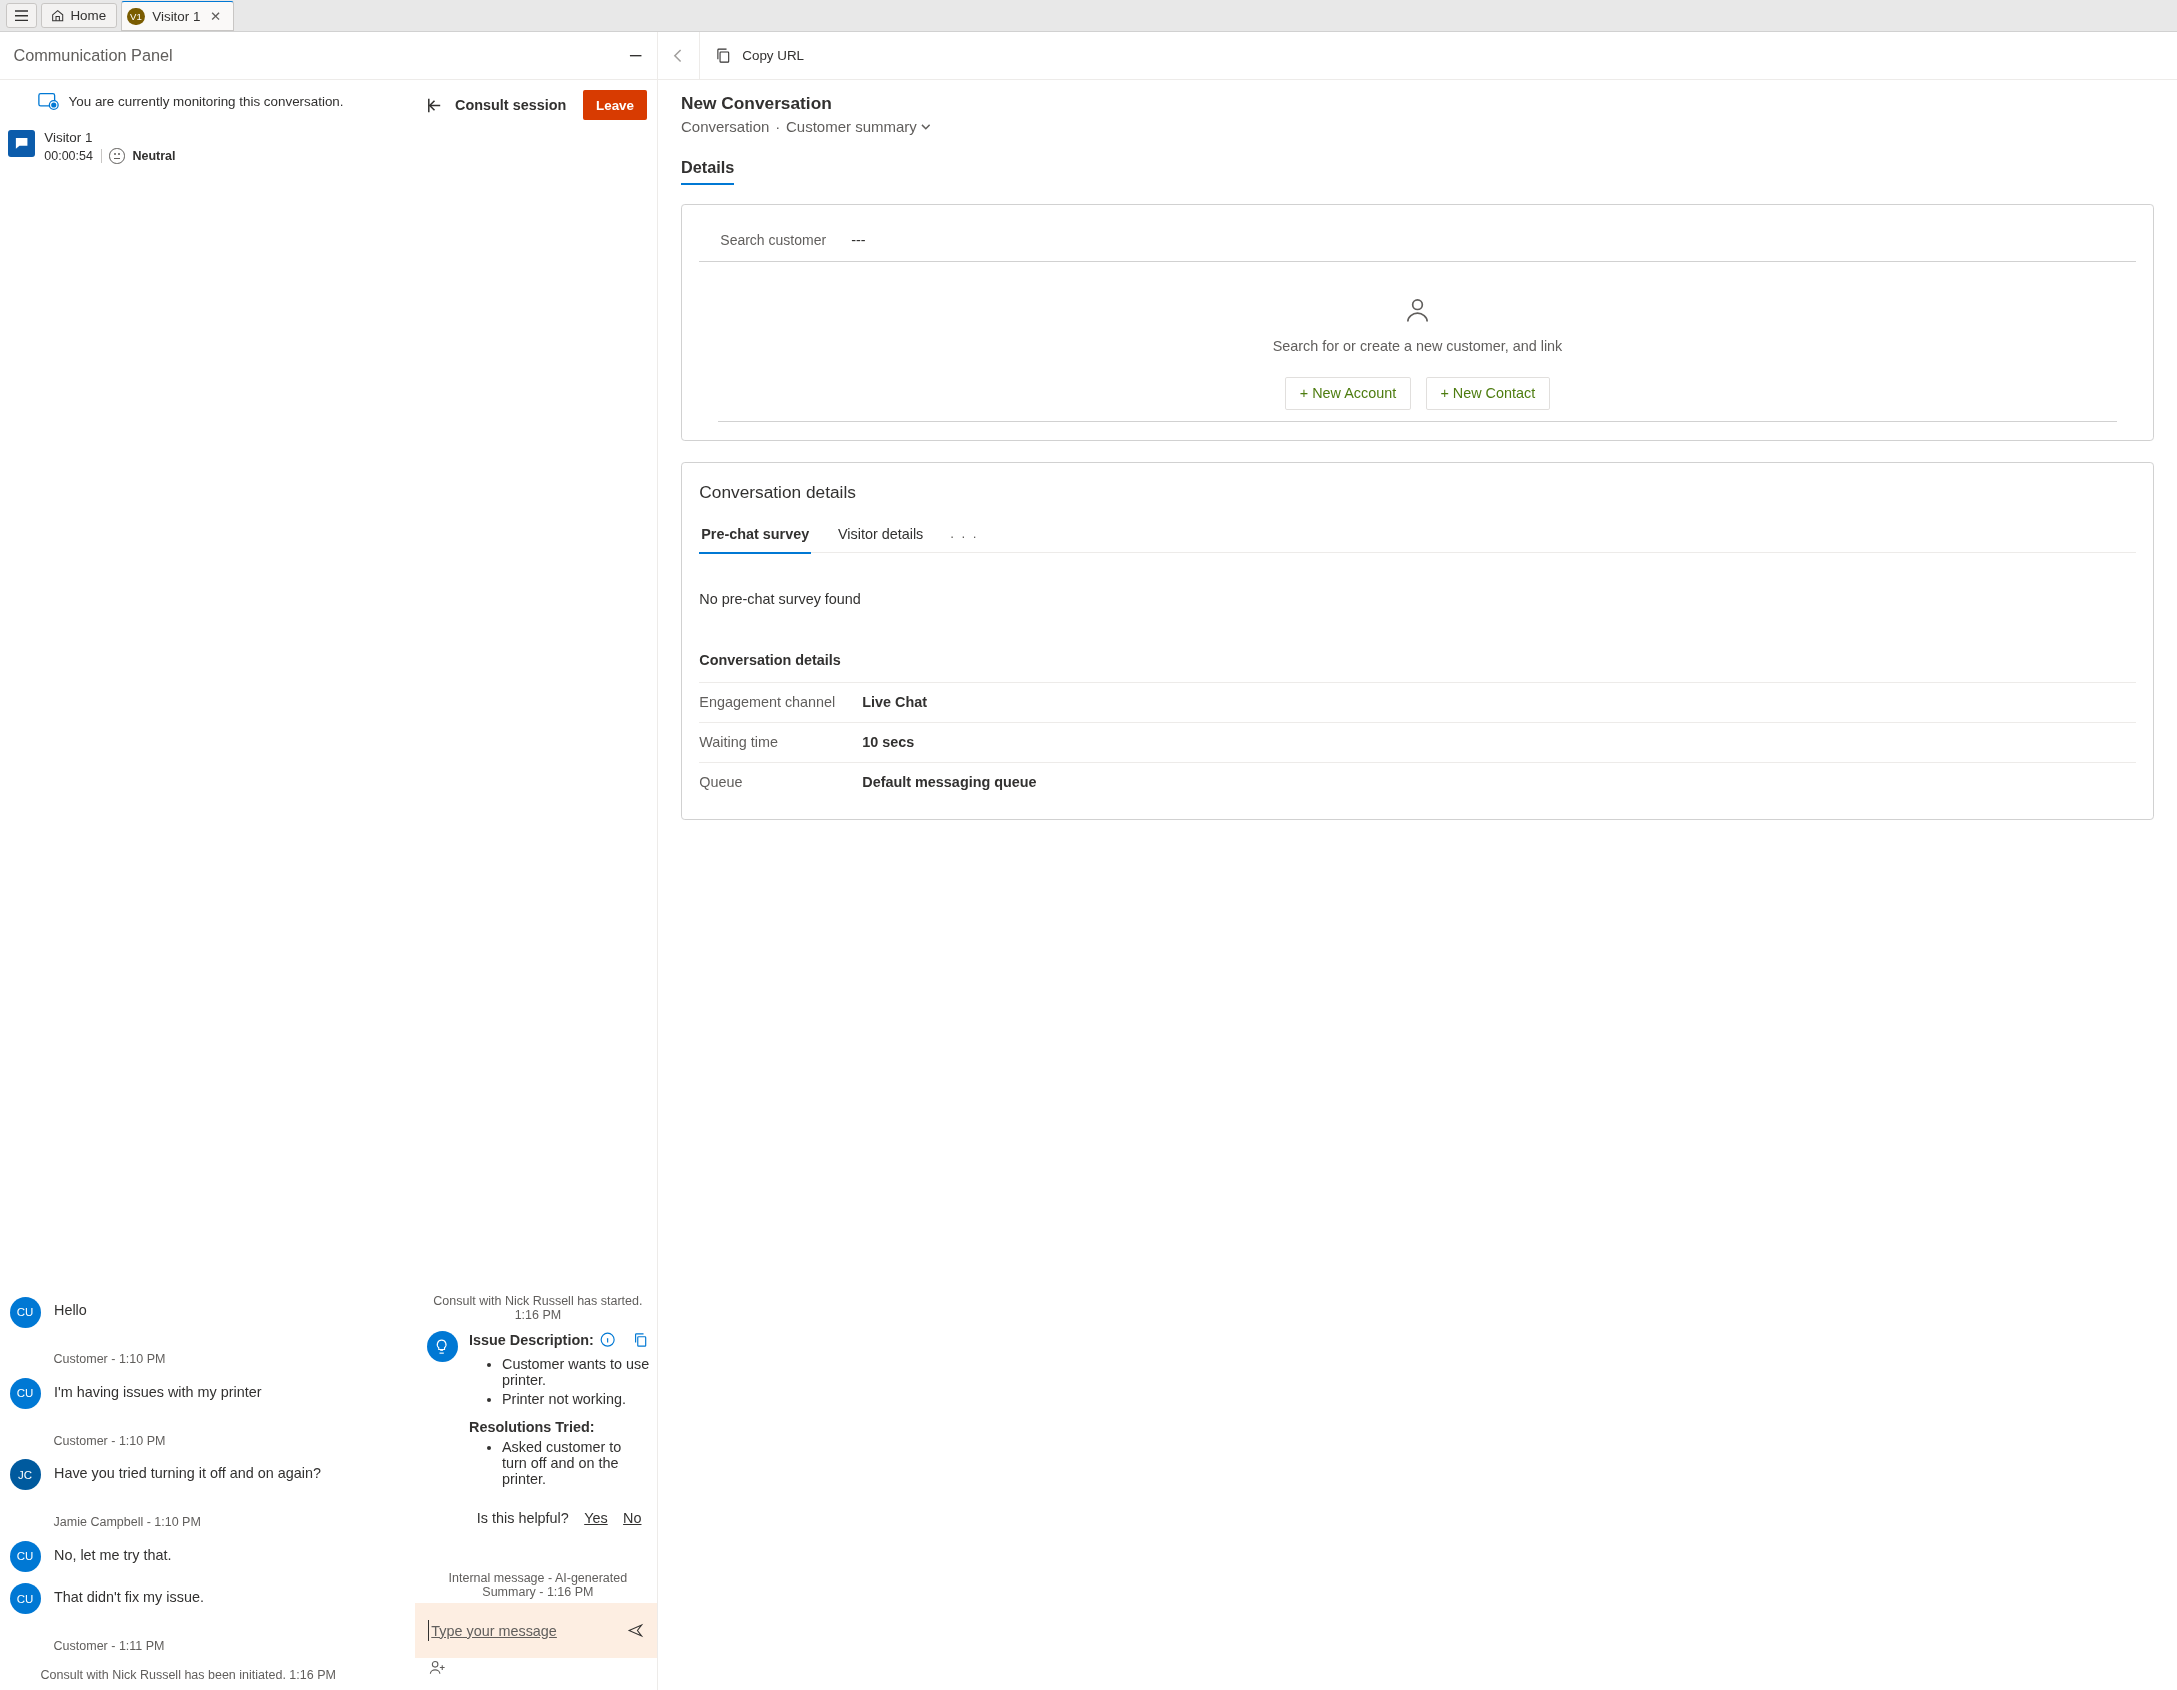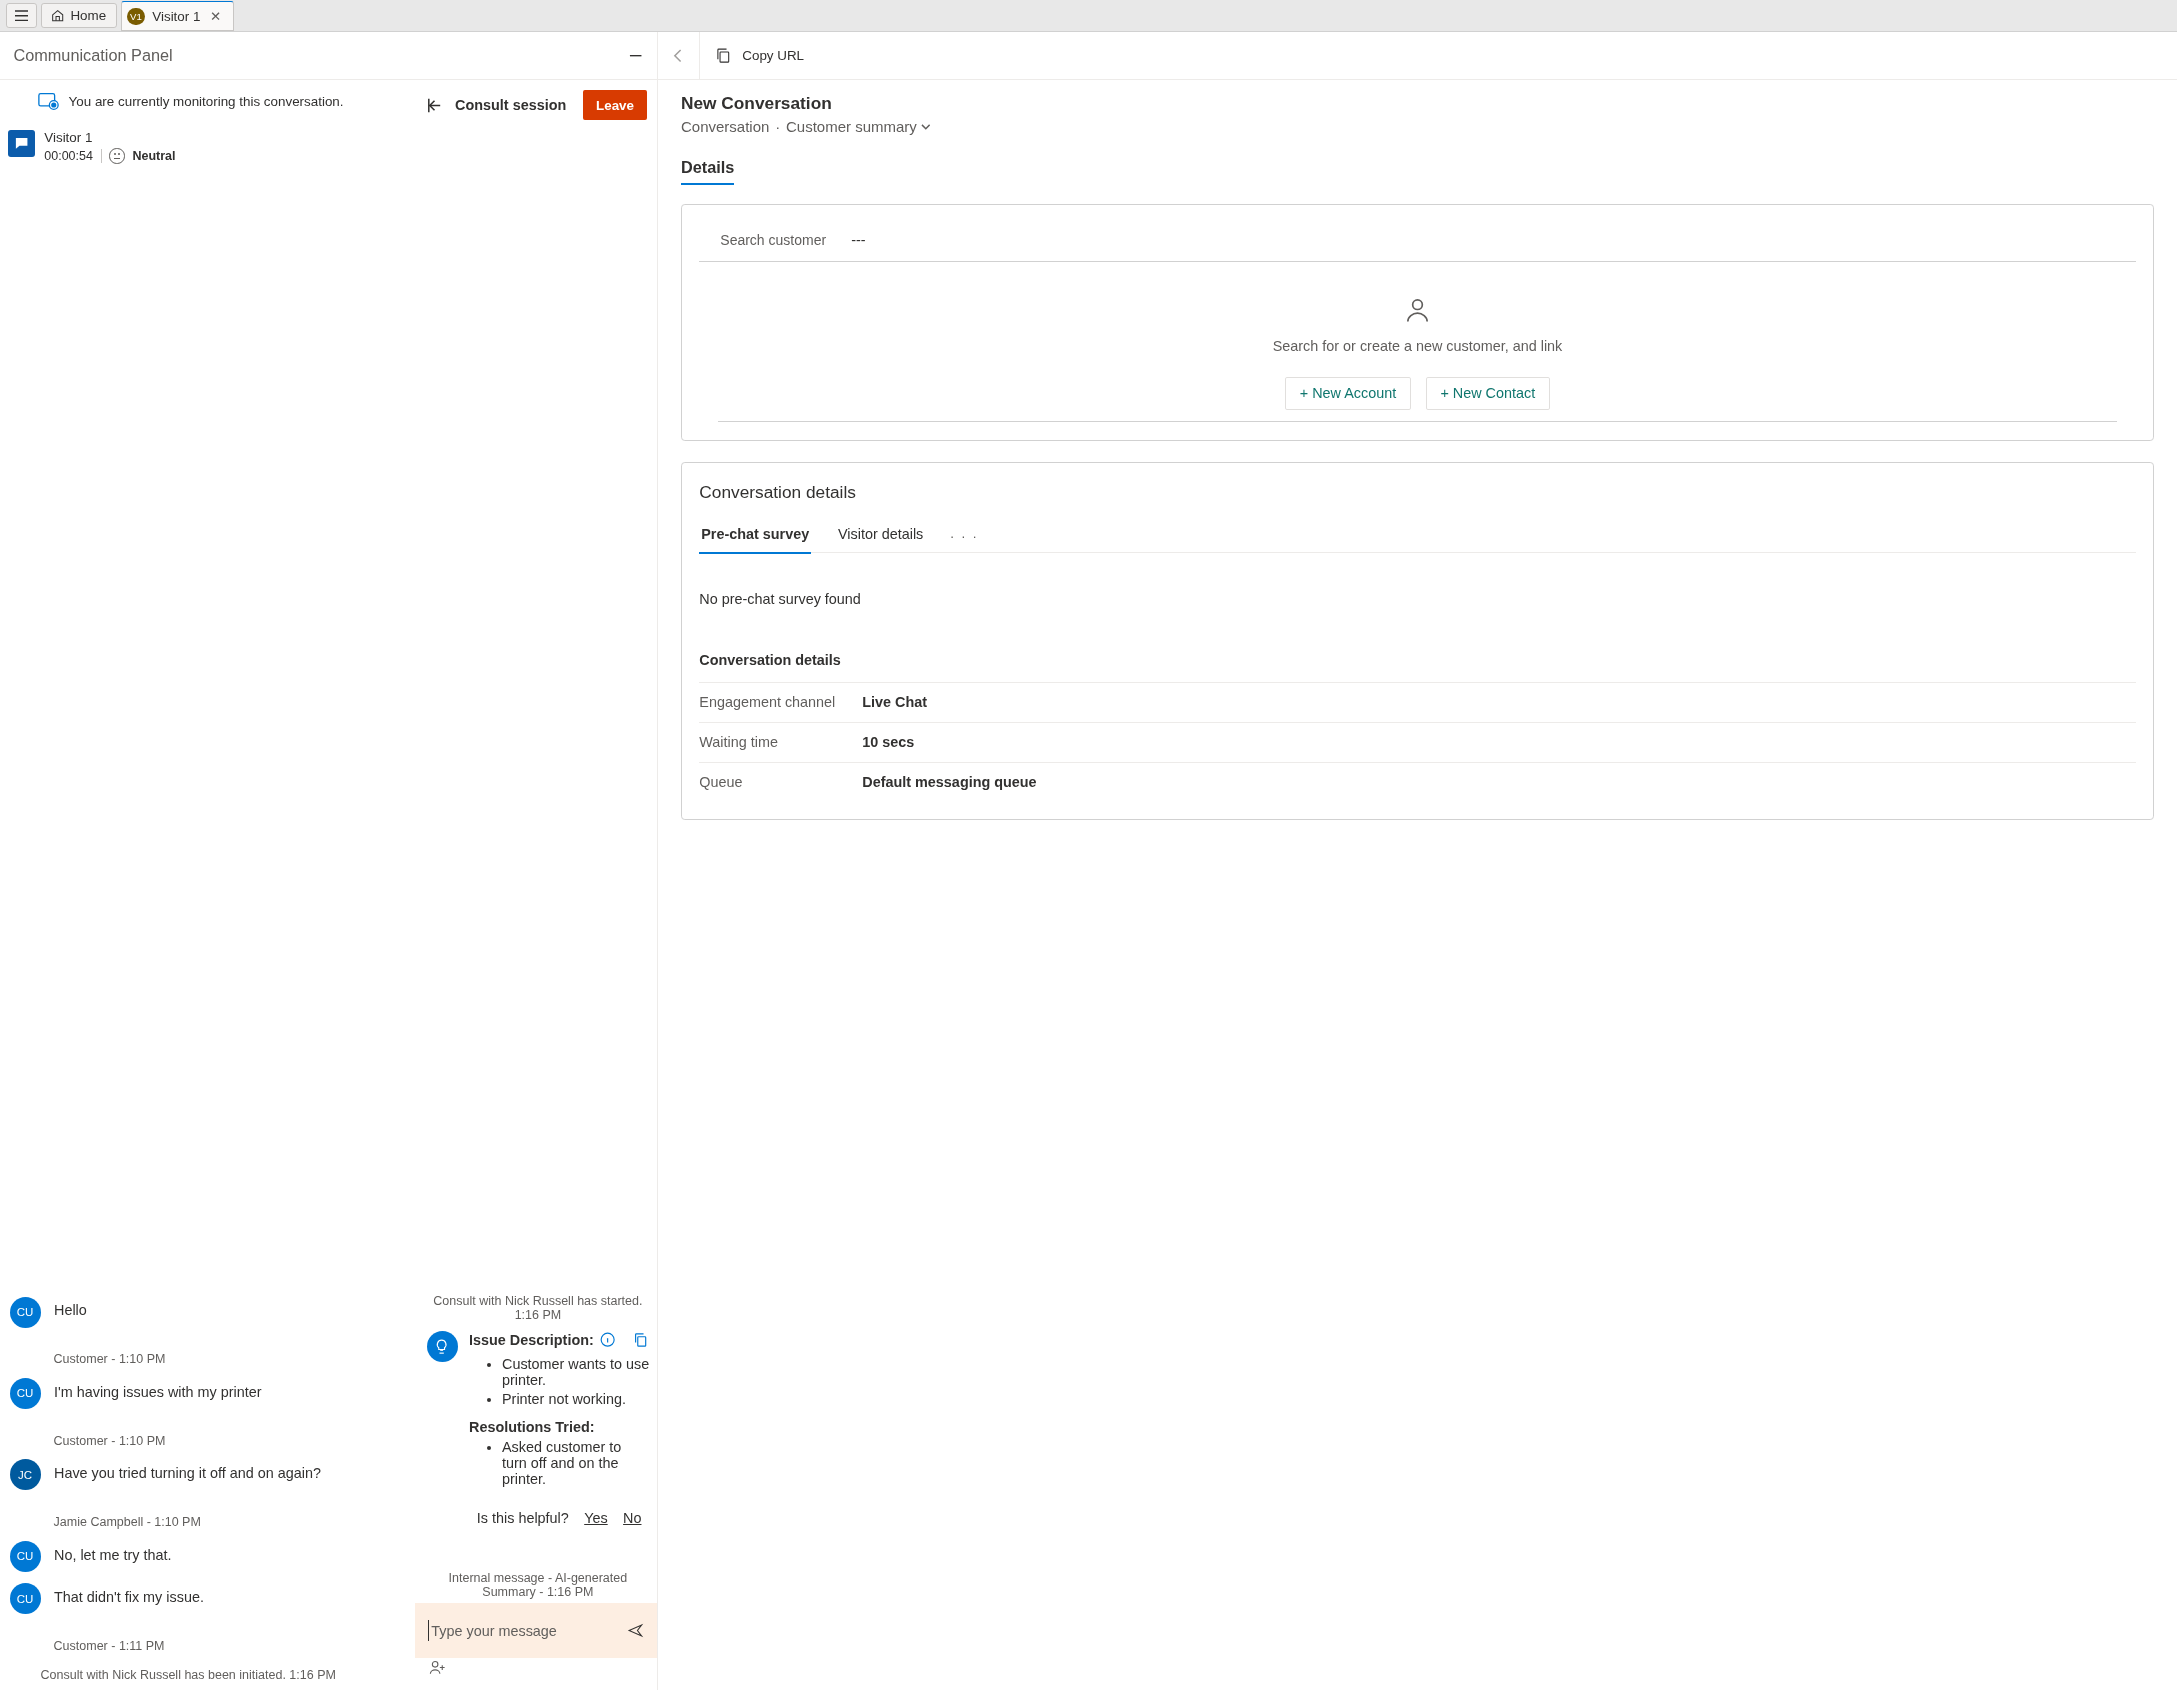--- a/index.html
+++ b/index.html
@@ -71,21 +71,21 @@
   .ai-icons { display: flex; gap: 15.4px; color: #0078d4; }
   .ai-icons svg { cursor: pointer; }
   ul.ai-list { margin: 3.8px 0 11.5px 33px; }
   ul.ai-list li { font-size: 14.4px; margin: 2.9px 0; }
   .helpful-row { display: flex; align-items: center; justify-content: center; gap: 15.4px; padding: 11.5px 0 5.8px; font-size: 14.4px; }
   .helpful-row a { color: #323130; text-decoration: underline; }
   .internal-meta { text-align: center; font-size: 12.5px; color: #605e5c; padding: 7.7px 0 3.8px; margin-top: 32px; }
   
   .compose-wrap { background: #fdeee2; padding: 0; }
   .compose { padding: 17.3px 13.4px; display: flex; align-items: center; justify-content: space-between; gap: 9.6px; }
-  .compose-input { flex: 1; background: transparent; border: none; outline: none; font-size: 14.4px; color: #605e5c; border-left: 1px solid #323130; padding-left: 1.9px; height: 21px; }
+  .compose-input { flex: 1; background: transparent; border: none; outline: none; font-size: 14.4px; color: #605e5c; border-left: 1px solid #323130; padding-left: 1.9px; height: 21px; text-decoration: underline; }
   .compose-input::placeholder { color: #605e5c; }
   .compose-toolbar { padding: 0 13.4px 9.6px; color: #605e5c; }
   
   
   .right-header { height: 48px; border-bottom: 1px solid #edebe9; display: flex; align-items: center; }
   .back-cell { width: 42px; height: 48px; border-right: 1px solid #edebe9; display: flex; align-items: center; justify-content: center; color: #a19f9d; }
   .copy-url { display: flex; align-items: center; gap: 9.6px; padding: 0 15.4px; cursor: pointer; }
   
   .right-body { padding: 13.4px 23px; }
   .conv-title { font-size: 17.3px; font-weight: 600; }
@@ -94,21 +94,21 @@
   .tabs-row { margin-top: 17.3px; }
   .section-tab { font-size: 16.3px; font-weight: 600; padding: 5.8px 0; border-bottom: 2.9px solid #0078d4; display: inline-block; }
   
   .card { border: 1px solid #d1d1d1; border-radius: 3.8px; margin-top: 19px; padding: 27px 17.3px 17.3px; }
   .search-customer-row { display: flex; align-items: center; gap: 25px; padding: 0 21px 13.4px; border-bottom: 1px solid #d1d1d1; margin: 0 0 25px; }
   .search-label { font-size: 14px; color: #605e5c; }
   .search-dash { font-size: 14.4px; color: #323130; }
   .empty-customer { display: flex; flex-direction: column; align-items: center; gap: 13.4px; padding: 7.7px 0 23px; color: #605e5c; }
   .person-icon { color: #605e5c; }
   .create-row { display: flex; gap: 15.4px; justify-content: center; margin-bottom: 9.6px; }
-  .white-btn { border: 1px solid #e1dfdd; background: #fff; color: #0f766e; padding: 7.7px 13.4px; font-size: 14.4px; border-radius: 1.9px; cursor: pointer; }
+  .white-btn { border: 1px solid #e1dfdd; background: #fff; color: #4d7c0f; padding: 7.7px 13.4px; font-size: 14.4px; border-radius: 1.9px; cursor: pointer; }
   .thin-hr { border: none; border-top: 1px solid #d1d1d1; margin: 11.5px 19px 0; }
   
   .card2 { border: 1px solid #d1d1d1; border-radius: 3.8px; margin-top: 21px; padding: 17.3px 17.3px; }
   .conv-details-title { font-size: 17.3px; padding: 1.9px 0 23px; }
   
   .tabbar { display: flex; align-items: center; gap: 25px; border-bottom: 1px solid #edebe9; }
   .tab { font-size: 14.4px; padding: 0 1.9px 9.6px; cursor: pointer; }
   .tab.active { border-bottom: 2.9px solid #0078d4; font-weight: 600; margin-bottom: -1.9px; }
   .tab-overflow { color: #605e5c; letter-spacing: 1.9px; padding-bottom: 9.6px; }
   

